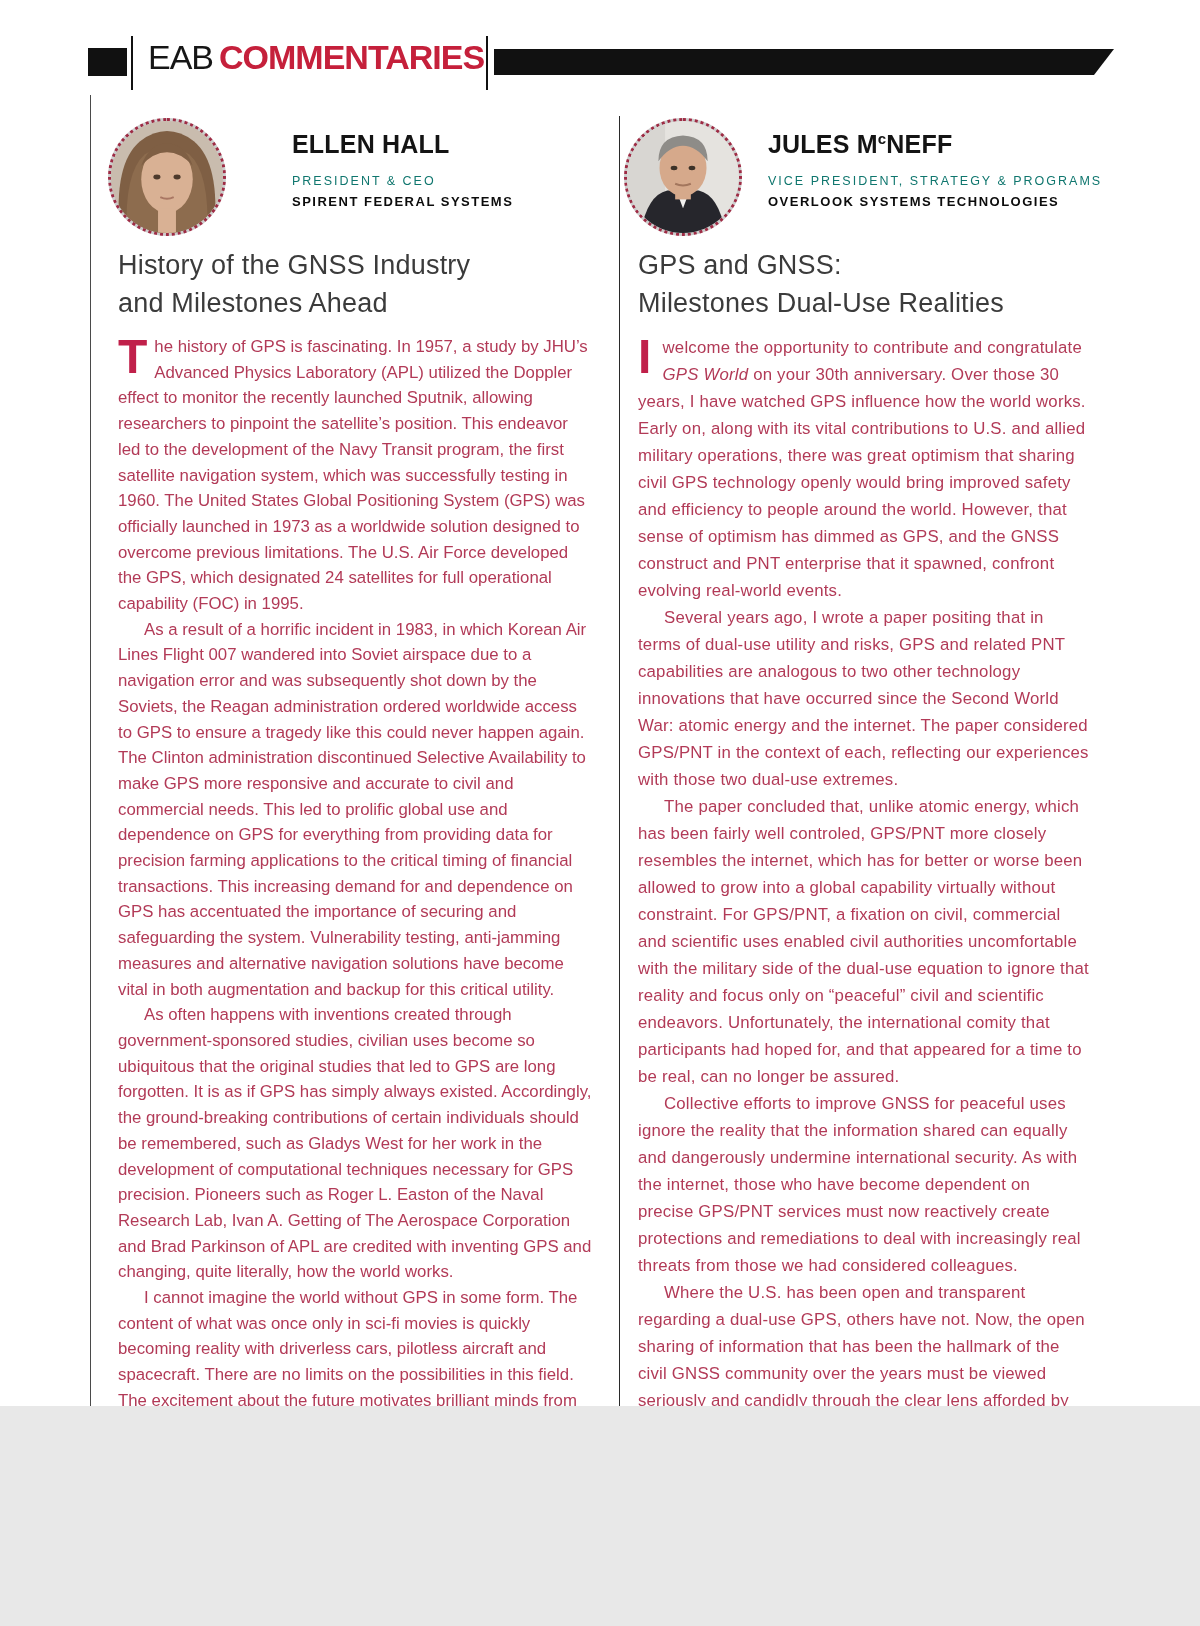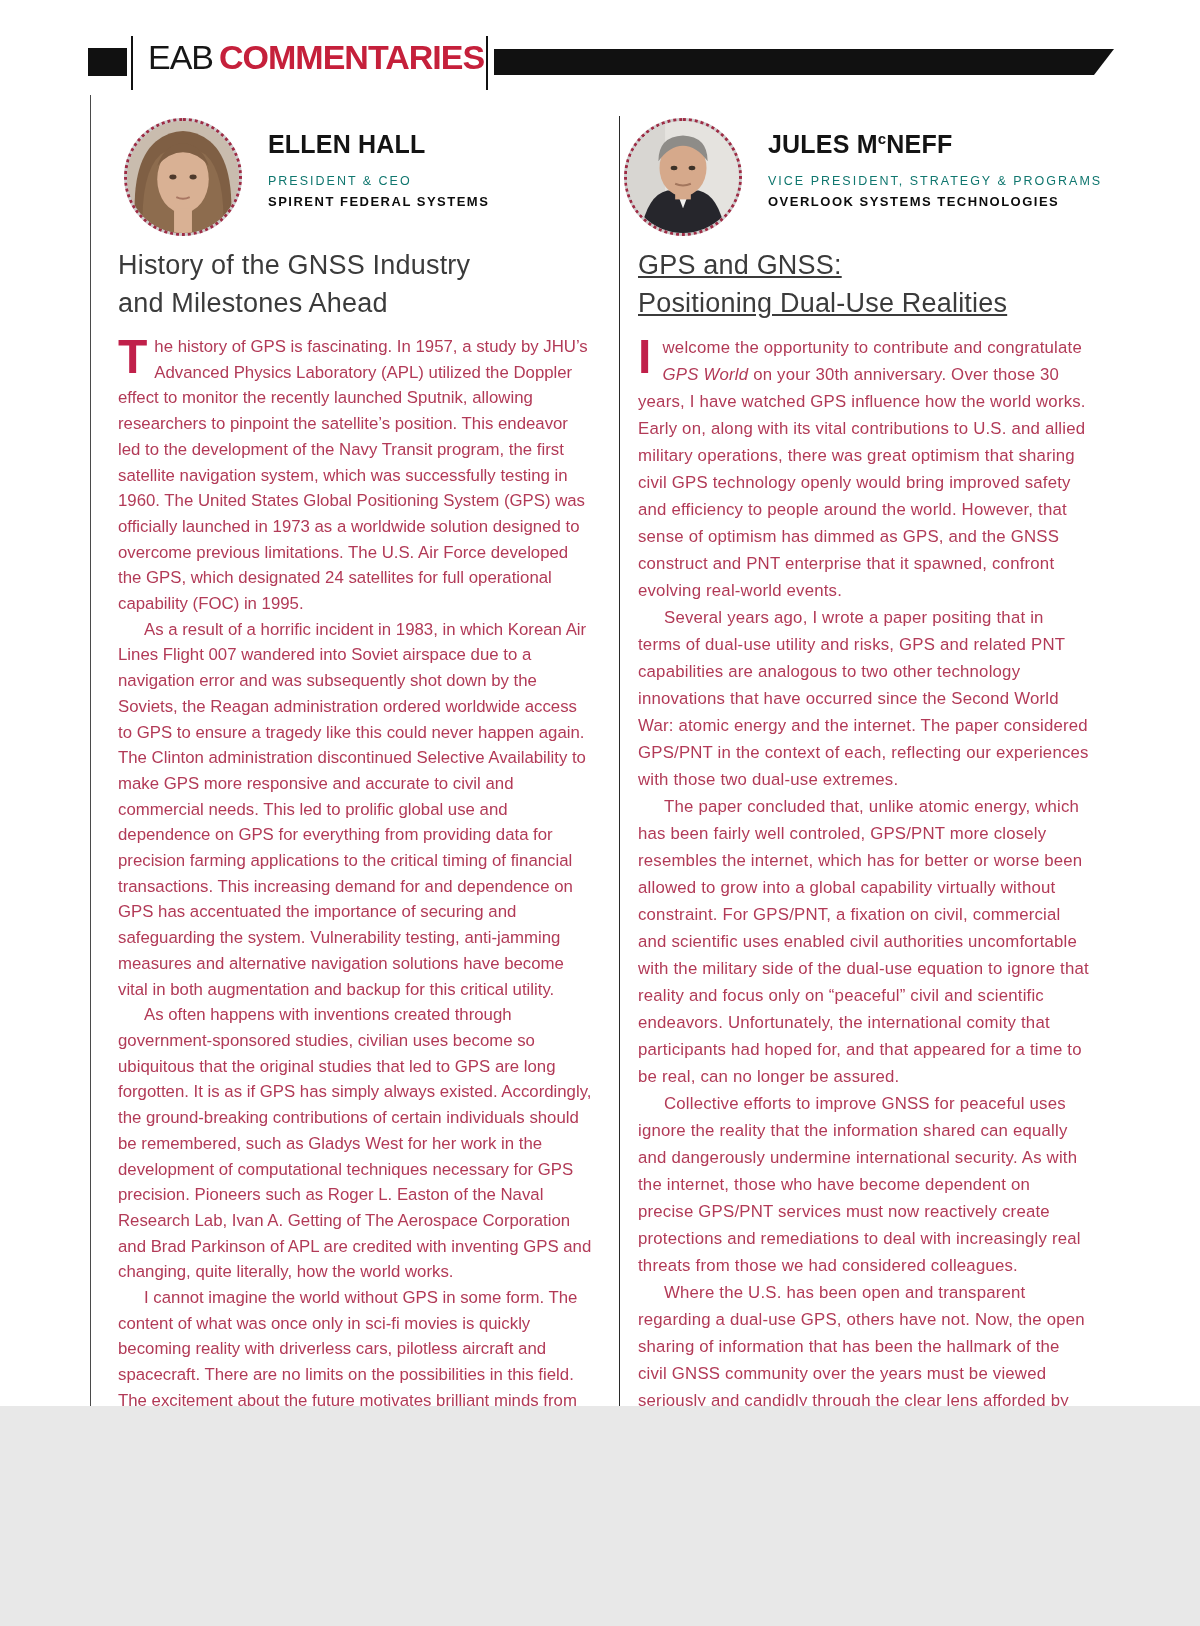--- a/index.html
+++ b/index.html
@@ -16,33 +16,33 @@
   .hdr-title{position:absolute;left:148px;top:38px;font-size:34px;white-space:nowrap;letter-spacing:-1px;}
   .hdr-title .sect{font-weight:500;color:#161616;}
   .hdr-title .comm{font-weight:800;color:#c5203b;margin-left:6px;}
   .hdr-bar{position:absolute;left:494px;top:49px;width:620px;height:26px;background:#111;
     clip-path:polygon(0 0,100% 0,calc(100% - 20px) 100%,0 100%);}
   
   .rule-left{position:absolute;left:90px;top:95px;width:1px;height:1440px;background:#4a4a4a;}
   .rule-center{position:absolute;left:619px;top:116px;width:1px;height:1398px;background:#2a2a2a;}
   
   .author{position:absolute;top:118px;display:flex;}
-  .author.a-left{left:124px;}
+  .author.a-left{left:108px;gap:40px;}
   .author.a-right{left:624px;}
   .avatar{width:112px;height:112px;border-radius:50%;border:3px dotted #9e2b44;overflow:hidden;flex:none;background:#ccc;}
   .avatar svg{display:block;width:100%;height:100%;}
   .author-info{margin-left:26px;padding-top:12px;}
   .author-name{font-size:25px;font-weight:700;color:#141414;letter-spacing:0.2px;white-space:nowrap;}
   .author-name sup{font-size:60%;}
   .author-role{margin-top:15px;font-size:12.5px;font-weight:500;letter-spacing:2px;color:#0f766e;white-space:nowrap;}
   .author-company{margin-top:6px;font-size:13px;font-weight:800;letter-spacing:1.5px;color:#0c0c0c;white-space:nowrap;}
   
   .article-title{position:absolute;top:246px;font-size:27px;line-height:38px;font-weight:400;color:#3b3b3b;letter-spacing:0.2px;}
   .article-title.t-left{left:118px;}
-  .article-title.t-right{left:638px;text-decoration:underline;}
+  .article-title.t-right{left:638px;}
   
   .body-col{position:absolute;top:334px;}
   .body-col.c-left{left:118px;width:474px;}
   .body-col.c-right{left:638px;width:452px;}
   .body-col p{margin:0;text-indent:26px;color:#b23a57;}
   .c-left p{font-size:16.8px;line-height:25.7px;}
   .c-right p{font-size:16.8px;line-height:27px;letter-spacing:0.2px;}
   .body-col p.first{text-indent:0;}
   .dropcap{float:left;font-weight:700;color:#c0204a;font-size:48px;line-height:41px;padding:2px 7px 0 0;}
   .dropcap.bar{padding-right:11px;}
@@ -113,21 +113,21 @@
       <div class="author-company">OVERLOOK SYSTEMS TECHNOLOGIES</div>
     </div>
   </div>
 
   <div class="article-title t-left">
     <div>History of the GNSS Industry</div>
     <div>and Milestones Ahead</div>
   </div>
   <div class="article-title t-right">
     <div>GPS and GNSS:</div>
-    <div>Positioning Dual-Use Realities</div>
+    <div>Milestones Dual-Use Realities</div>
   </div>
 
   <div class="body-col c-left">
     <p class="first"><span class="dropcap">T</span><span>he history of GPS is fascinating. In 1957, a study by JHU’s Advanced Physics Laboratory (APL) utilized the Doppler effect to monitor the recently launched Sputnik, allowing researchers to pinpoint the satellite’s position. This endeavor led to the development of the Navy Transit program, the first satellite navigation system, which was successfully testing in 1960. The United States Global Positioning System (GPS) was officially launched in 1973 as a worldwide solution designed to overcome previous limitations. The U.S. Air Force developed the GPS, which designated 24 satellites for full operational capability (FOC) in 1995.</span></p>
     <p>As a result of a horrific incident in 1983, in which Korean Air Lines Flight 007 wandered into Soviet airspace due to a navigation error and was subsequently shot down by the Soviets, the Reagan administration ordered worldwide access to GPS to ensure a tragedy like this could never happen again. The Clinton administration discontinued Selective Availability to make GPS more responsive and accurate to civil and commercial needs. This led to prolific global use and dependence on GPS for everything from providing data for precision farming applications to the critical timing of financial transactions. This increasing demand for and dependence on GPS has accentuated the importance of securing and safeguarding the system. Vulnerability testing, anti-jamming measures and alternative navigation solutions have become vital in both augmentation and backup for this critical utility.</p>
     <p>As often happens with inventions created through government-sponsored studies, civilian uses become so ubiquitous that the original studies that led to GPS are long forgotten. It is as if GPS has simply always existed. Accordingly, the ground-breaking contributions of certain individuals should be remembered, such as Gladys West for her work in the development of computational techniques necessary for GPS precision. Pioneers such as Roger L. Easton of the Naval Research Lab, Ivan A. Getting of The Aerospace Corporation and Brad Parkinson of APL are credited with inventing GPS and changing, quite literally, how the world works.</p>
     <p><span>I cannot imagine the world without GPS in some form. The content of what was once only in sci-fi movies is quickly becoming reality with driverless cars, pilotless aircraft and spacecraft. There are no limits on the possibilities in this field. The excitement about the future motivates brilliant minds from classified military installations to the latest civilian laboratories financed by the “Rocket Billionaires,” such as Elon Musk and Steve Bezos.</span><svg class="globe" viewBox="0 0 16 16">
           <circle cx="8" cy="8" r="7" fill="none" stroke="#111" stroke-width="1.4"></circle>
           <ellipse cx="8" cy="8" rx="3.4" ry="7" fill="none" stroke="#111" stroke-width="1.2"></ellipse>
           <line x1="1" y1="8" x2="15" y2="8" stroke="#111" stroke-width="1.2"></line>

